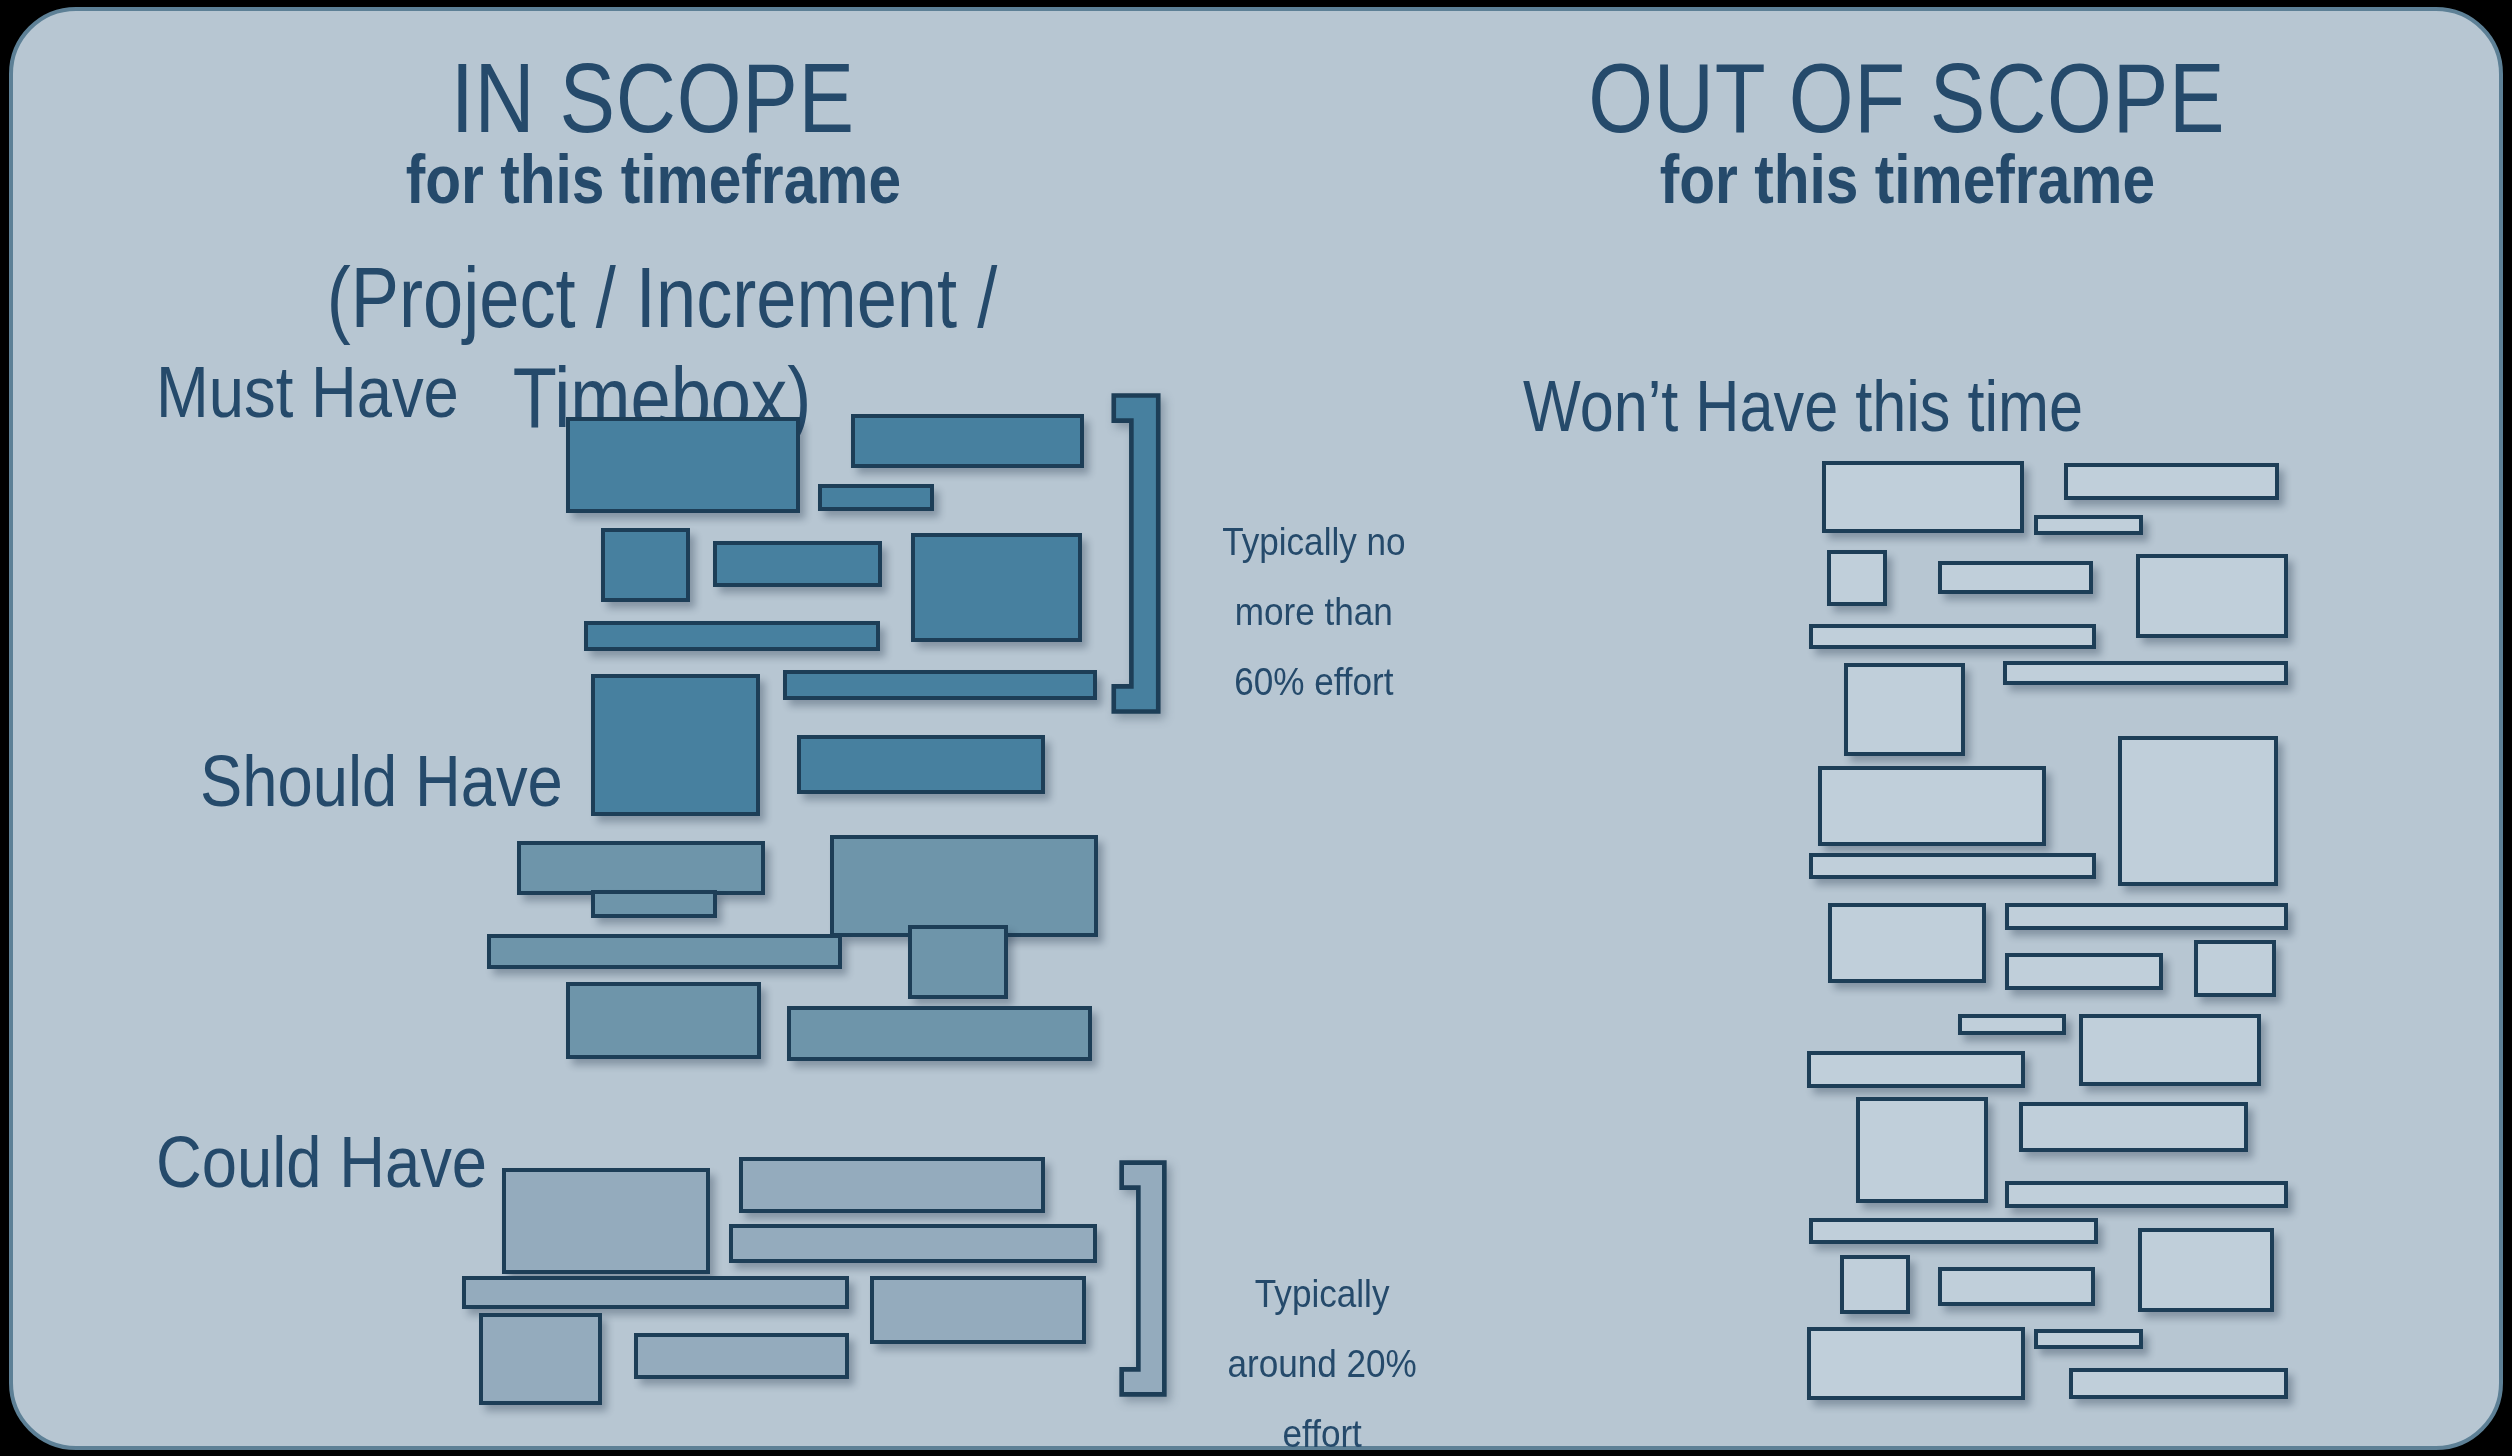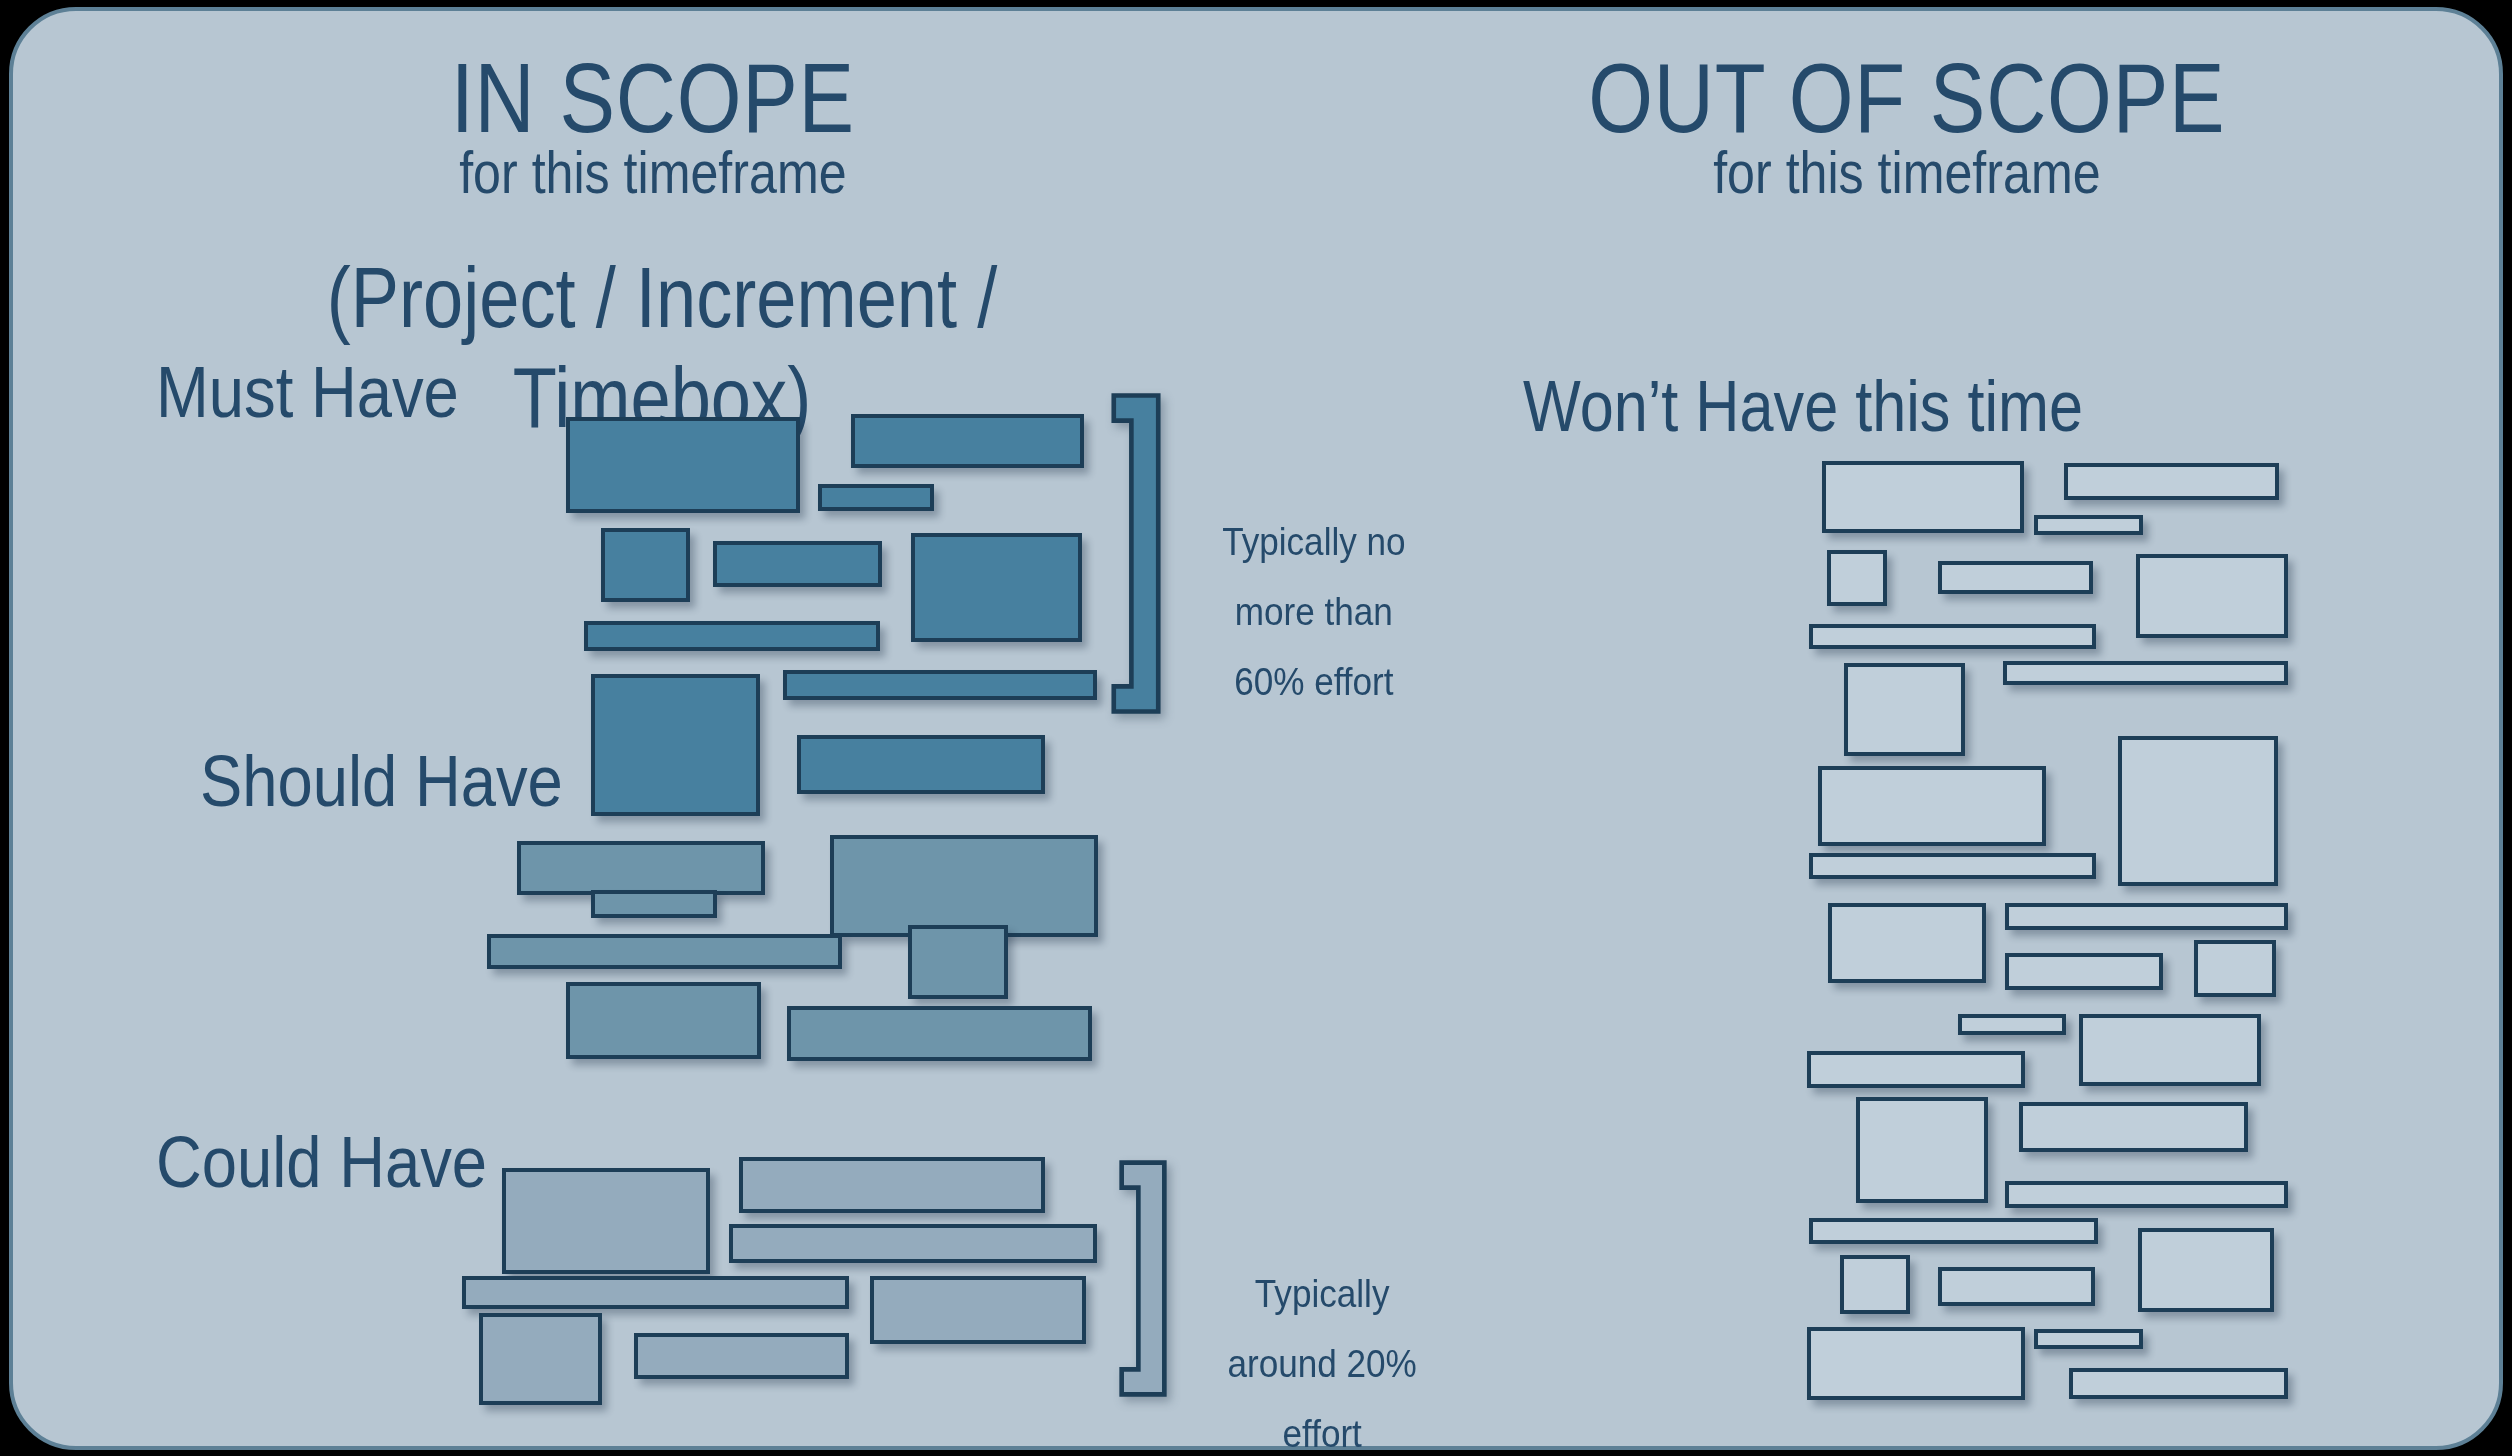--- a/index.html
+++ b/index.html
@@ -5,21 +5,21 @@
   html,body{margin:0;padding:0;background:#000;}
   body{width:2512px;height:1457px;position:relative;overflow:hidden;
        font-family:"Liberation Sans","DejaVu Sans",sans-serif;}
   .panel{position:absolute;left:9.3px;top:7.4px;right:9.3px;bottom:7.4px;
          background:#b7c6d2;border:4.6px solid #5d8096;border-radius:67px;}
   .txt{position:absolute;color:#254a6b;line-height:1.18;}
   .center{text-align:center;}
   .squeeze{display:inline-block;transform:scaleX(.85);transform-origin:50% 50%;}
   .squeezeL{display:inline-block;transform:scaleX(.88);transform-origin:0 50%;}
   .h1{font-size:98px;font-weight:normal;letter-spacing:0.9px;}
-  .h2{font-size:59px;}
+  .h2{font-size:69px;font-weight:bold;}
   .ctx{font-size:85px;}
   .seclabel{font-size:72px;font-weight:normal;}
   .ann{font-size:39px;line-height:70px;white-space:pre-line;}
   .layer{position:absolute;left:0;top:0;width:100%;height:100%;}
   .blk{position:absolute;border:4.6px solid #1d3e57;box-sizing:border-box;
        box-shadow:5.6px 6.5px 7.4px rgba(25,45,65,.32);}
 </style>
 </head>
 <body>
 

